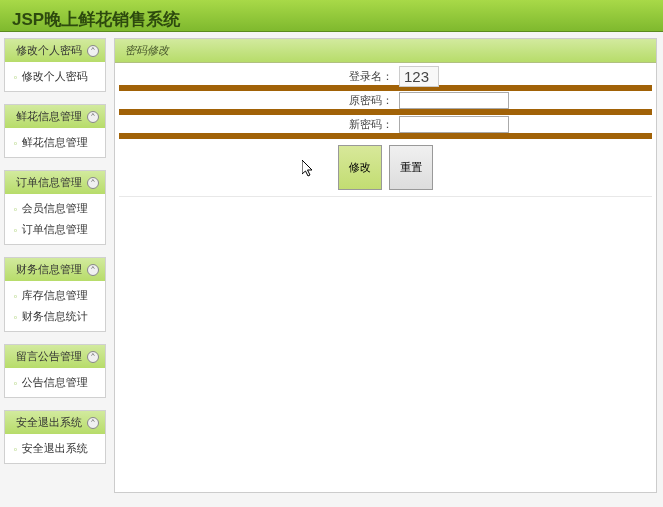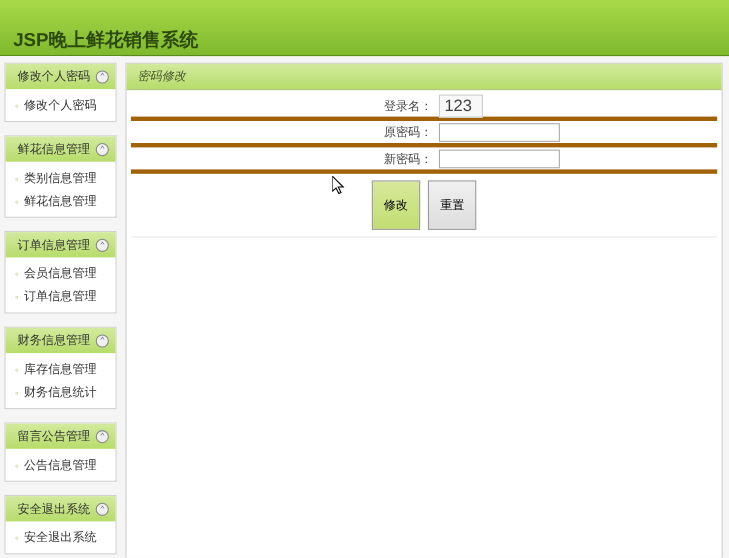--- a/index.html
+++ b/index.html
@@ -7,21 +7,21 @@
       font-family: Arial, "Microsoft YaHei", sans-serif;
       font-size: 12px;
       background: #f5f5f5;
       width: 663px;
       height: 507px;
       overflow: hidden;
     }
     .header {
       background: linear-gradient(to bottom, #a8d948, #7fb92e);
       border-bottom: 1px solid #5a8a1e;
-      padding: 25px 12px;
+      padding: 8px 12px;
       height: 32px;
     }
     .header-title {
       font-size: 17px;
       font-weight: bold;
       color: #2d4a0e;
     }
     .container {
       display: flex;
       height: calc(507px - 40px);
@@ -92,21 +92,21 @@
       color: #4a5a2e;
       border-bottom: 1px solid #b0c080;
       font-style: italic;
     }
     .form-area {
       padding: 4px;
     }
     .form-row {
       display: flex;
       align-items: center;
-      border-bottom: 4px solid #a16207;
+      border-bottom: 6px solid #a16207;
       padding: 3px 0;
       height: 24px;
     }
     .form-label {
       width: 280px;
       text-align: right;
       padding-right: 6px;
       font-size: 11px;
       color: #444;
     }
@@ -173,21 +173,20 @@
         <div class="menu-item">修改个人密码</div>
       </div>
     </div>
 
     <div class="menu-group">
       <div class="menu-header">
         <span class="menu-header-label">鲜花信息管理</span>
         <span class="collapse-icon">⌃</span>
       </div>
       <div class="menu-items">
-        <div class="menu-item">类别信息管理</div>
         <div class="menu-item">鲜花信息管理</div>
       </div>
     </div>
 
     <div class="menu-group">
       <div class="menu-header">
         <span class="menu-header-label">订单信息管理</span>
         <span class="collapse-icon">⌃</span>
       </div>
       <div class="menu-items">

